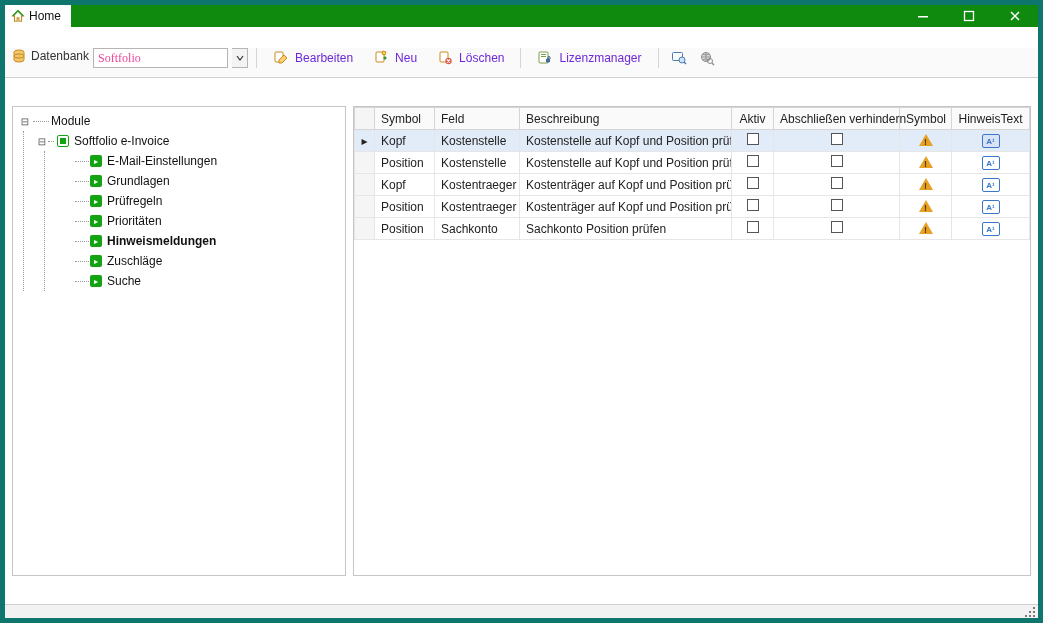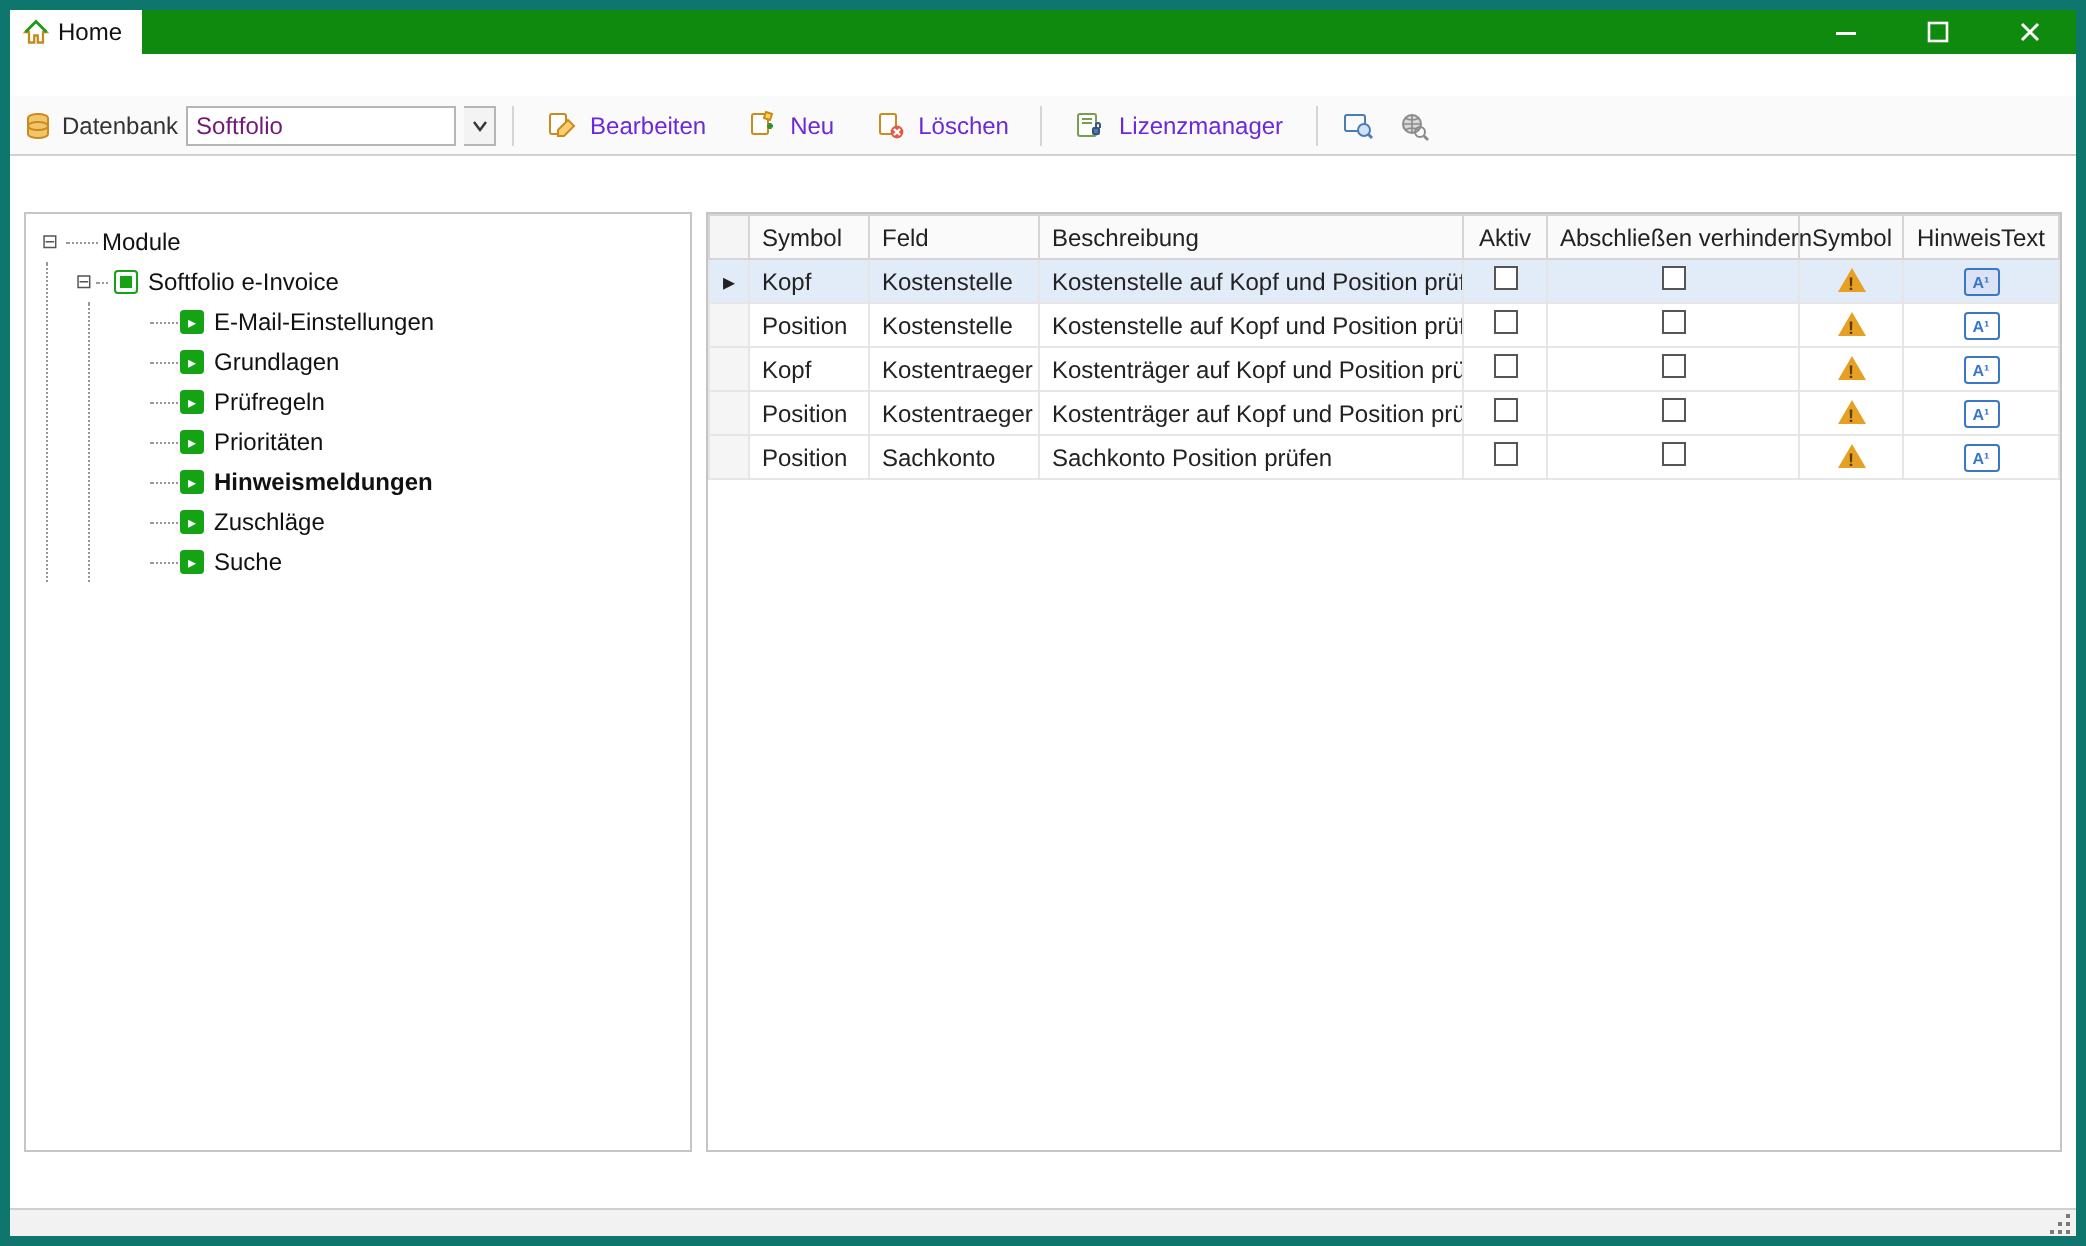--- a/index.html
+++ b/index.html
@@ -2,26 +2,26 @@
 <html><head>
 <meta charset="utf-8">
 <style>
 * { box-sizing: border-box; }
 html, body { margin:0; padding:0; height:100%; font-family: "Segoe UI", Tahoma, Arial, sans-serif; font-size:12px; background:#fff; }
 .window { width:1043px; height:623px; border:5px solid #0f766e; display:flex; flex-direction:column; background:#fff;gap:21px; }
 .titlebar { height:22px; background:#0f8a0f; display:flex; align-items:stretch; }
 .title-tab { background:#fff; display:flex; align-items:center; gap:4px; padding:0 10px 0 6px; border-right:1px solid #0f8a0f; font-size:12px; color:#111; }
 .title-spacer { flex:1; }
 .tb-btn { width:46px; display:flex; align-items:center; justify-content:center; color:#fff; }
-.toolbar { height:30px; background:#fafafa; border-bottom:1px solid #d0d0d0; display:flex; align-items:center; gap:4px; padding:0 6px; }
+.toolbar { height:30px; background:#fafafa; border-bottom:1px solid #d0d0d0; display:flex; align-items:flex-start; gap:4px; padding:0 6px; }
 .toolbar .group { display:flex; align-items:center; gap:4px; }
 .toolbar .sep { width:1px; height:20px; background:#d5d5d5; margin:0 4px; }
 .toolbar .lbl { color:#333; }
 .toolbar .db-wrap { display:flex; align-items:center; }
-.toolbar .db-combo { width:135px; height:20px; border:1px solid #b5b5b5; background:#fff; display:flex; align-items:center; justify-content:space-between; padding:0 4px; font-size:12px; color:#701a75; }
+.toolbar .db-combo { width:135px; height:20px; border:1px solid #b5b5b5; background:#fff; display:flex; align-items:center; justify-content:space-between; padding:0 4px; font-size:12px; color:#ec4899;font-family:Liberation Serif, serif; }
 .toolbar .db-dd { width:16px; height:20px; border:1px solid #b5b5b5; border-left:0; display:flex; align-items:center; justify-content:center; background:#f3f3f3; }
 .toolbar .btn { display:flex; align-items:center; gap:6px; padding:2px 8px; border-radius:3px; color:#6d28d9; }
 .content { flex:1; display:flex; padding:7px; gap:7px; background:#fff; min-height:0; }
 .panel { border:1px solid #c5c5c5; background:#fff; overflow:hidden; }
 .tree-panel { width:334px; display:flex; flex-direction:column; }
 .tree { padding:4px 2px; font-size:12px; color:#111; overflow:auto; flex:1; white-space:nowrap; }
 .tree .node { display:flex; align-items:center; height:20px; }
 .tree .twisty { width:12px; text-align:center; color:#555; font-size:10px; cursor:pointer; }
 .tree .node-icon { width:14px; height:14px; display:inline-flex; align-items:center; justify-content:center; margin-right:4px; }
 .tree .mod-icon { width:12px; height:12px; background:#13a313; border-radius:2px; position:relative; }

